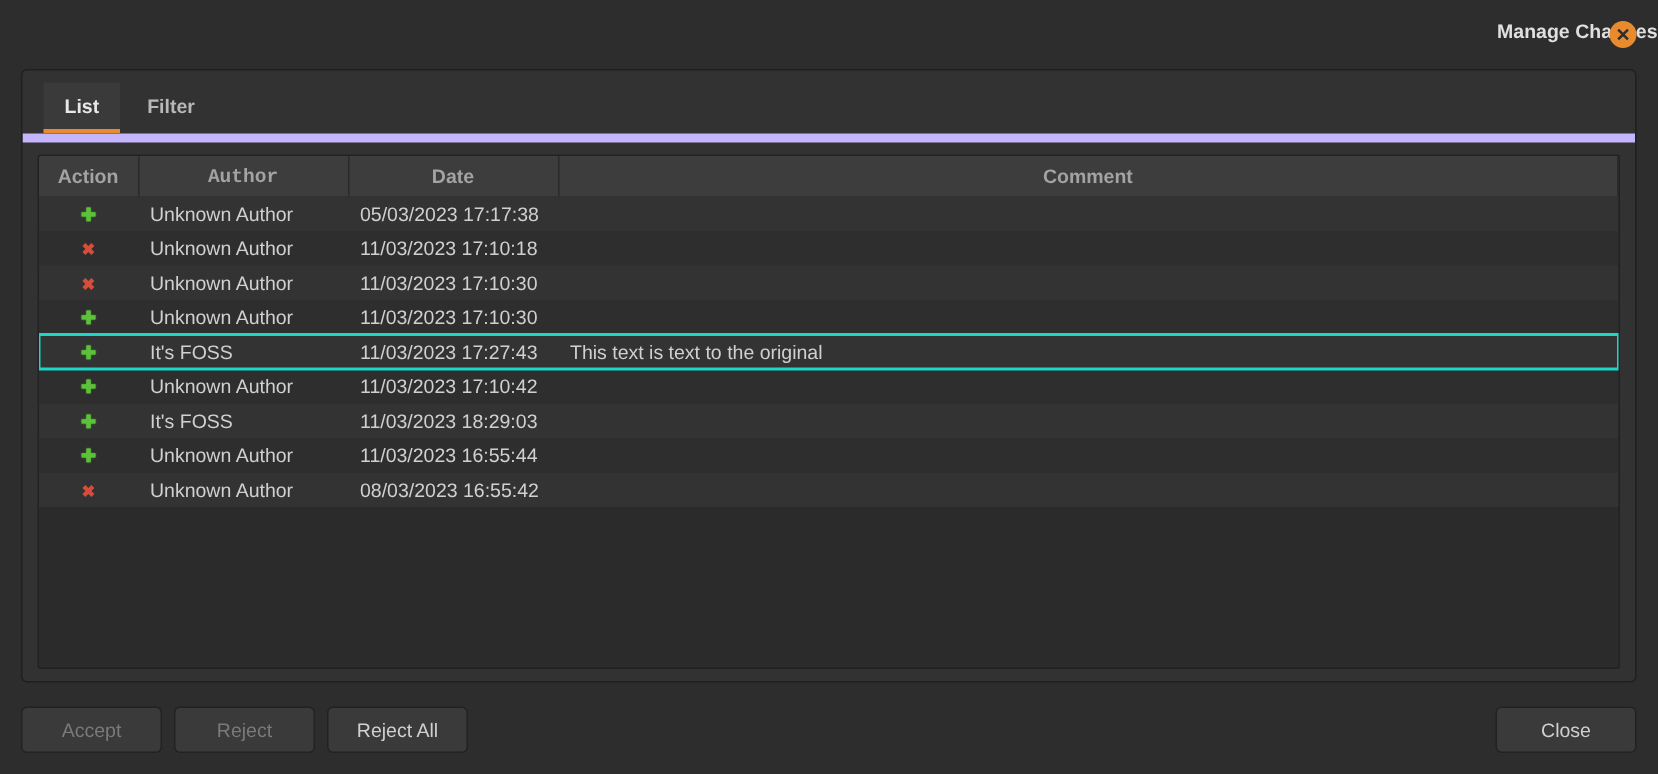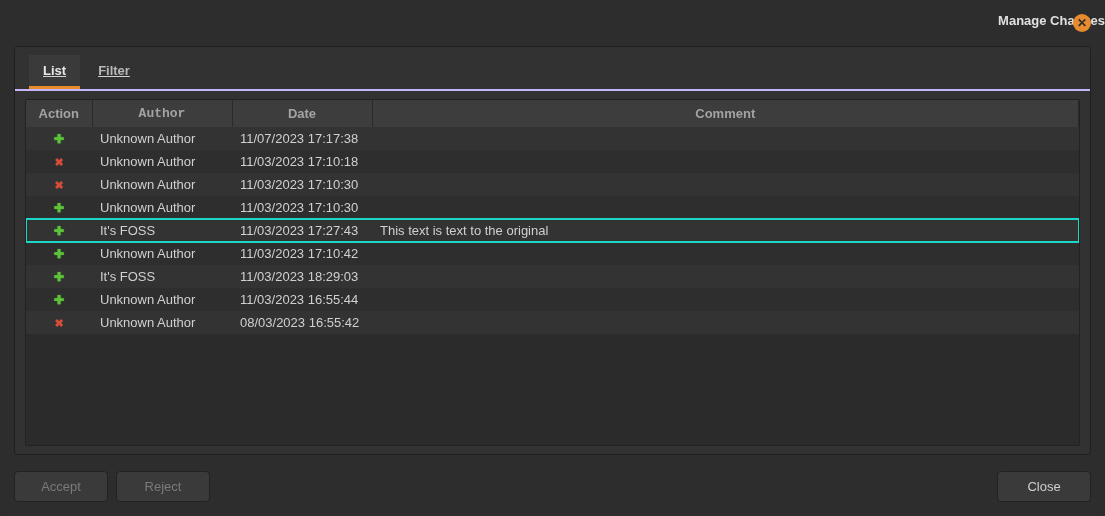--- a/index.html
+++ b/index.html
@@ -66,23 +66,22 @@
       background: #323232;
       border-radius: 4px;
       display: flex;
       flex-direction: column;
       overflow: hidden;
     }
     
     .tabs {
       display: flex;
       background: #323232;
-      border-bottom: 2px solid #c4b5fd;
+      border-bottom: 6px solid #c4b5fd;
       padding: 8px 14px 0 14px;
-      text-decoration: underline;
     }
     
     .tab {
       padding: 8px 14px;
       cursor: pointer;
       font-weight: 600;
       color: #b8b8b8;
       margin-right: 4px;
     }
     
@@ -213,21 +212,21 @@
             <th class="action-col">Action</th>
             <th class="author-col">Author</th>
             <th class="date-col">Date</th>
             <th>Comment</th>
           </tr>
         </thead>
         <tbody id="rows-body">
         <tr>
               <td class="action-cell"><span class="plus-icon">✚</span></td>
               <td>Unknown Author</td>
-              <td>11/07/2023 17:17:38</td>
+              <td>05/03/2023 17:17:38</td>
               <td></td>
             </tr>
             <tr>
               <td class="action-cell"><span class="cross-icon">✖</span></td>
               <td>Unknown Author</td>
               <td>11/03/2023 17:10:18</td>
               <td></td>
             </tr>
             <tr>
               <td class="action-cell"><span class="cross-icon">✖</span></td>
@@ -272,16 +271,17 @@
               <td></td>
             </tr>
           </tbody>
       </table>
     </div>
   </div>
 
   <div class="button-bar">
     <div class="btn disabled">Accept</div>
     <div class="btn disabled">Reject</div>
+    <div class="btn">Reject All</div>
     <div class="spacer"></div>
     <div class="btn">Close</div>
   </div>
 </div>
 
 </body></html>

